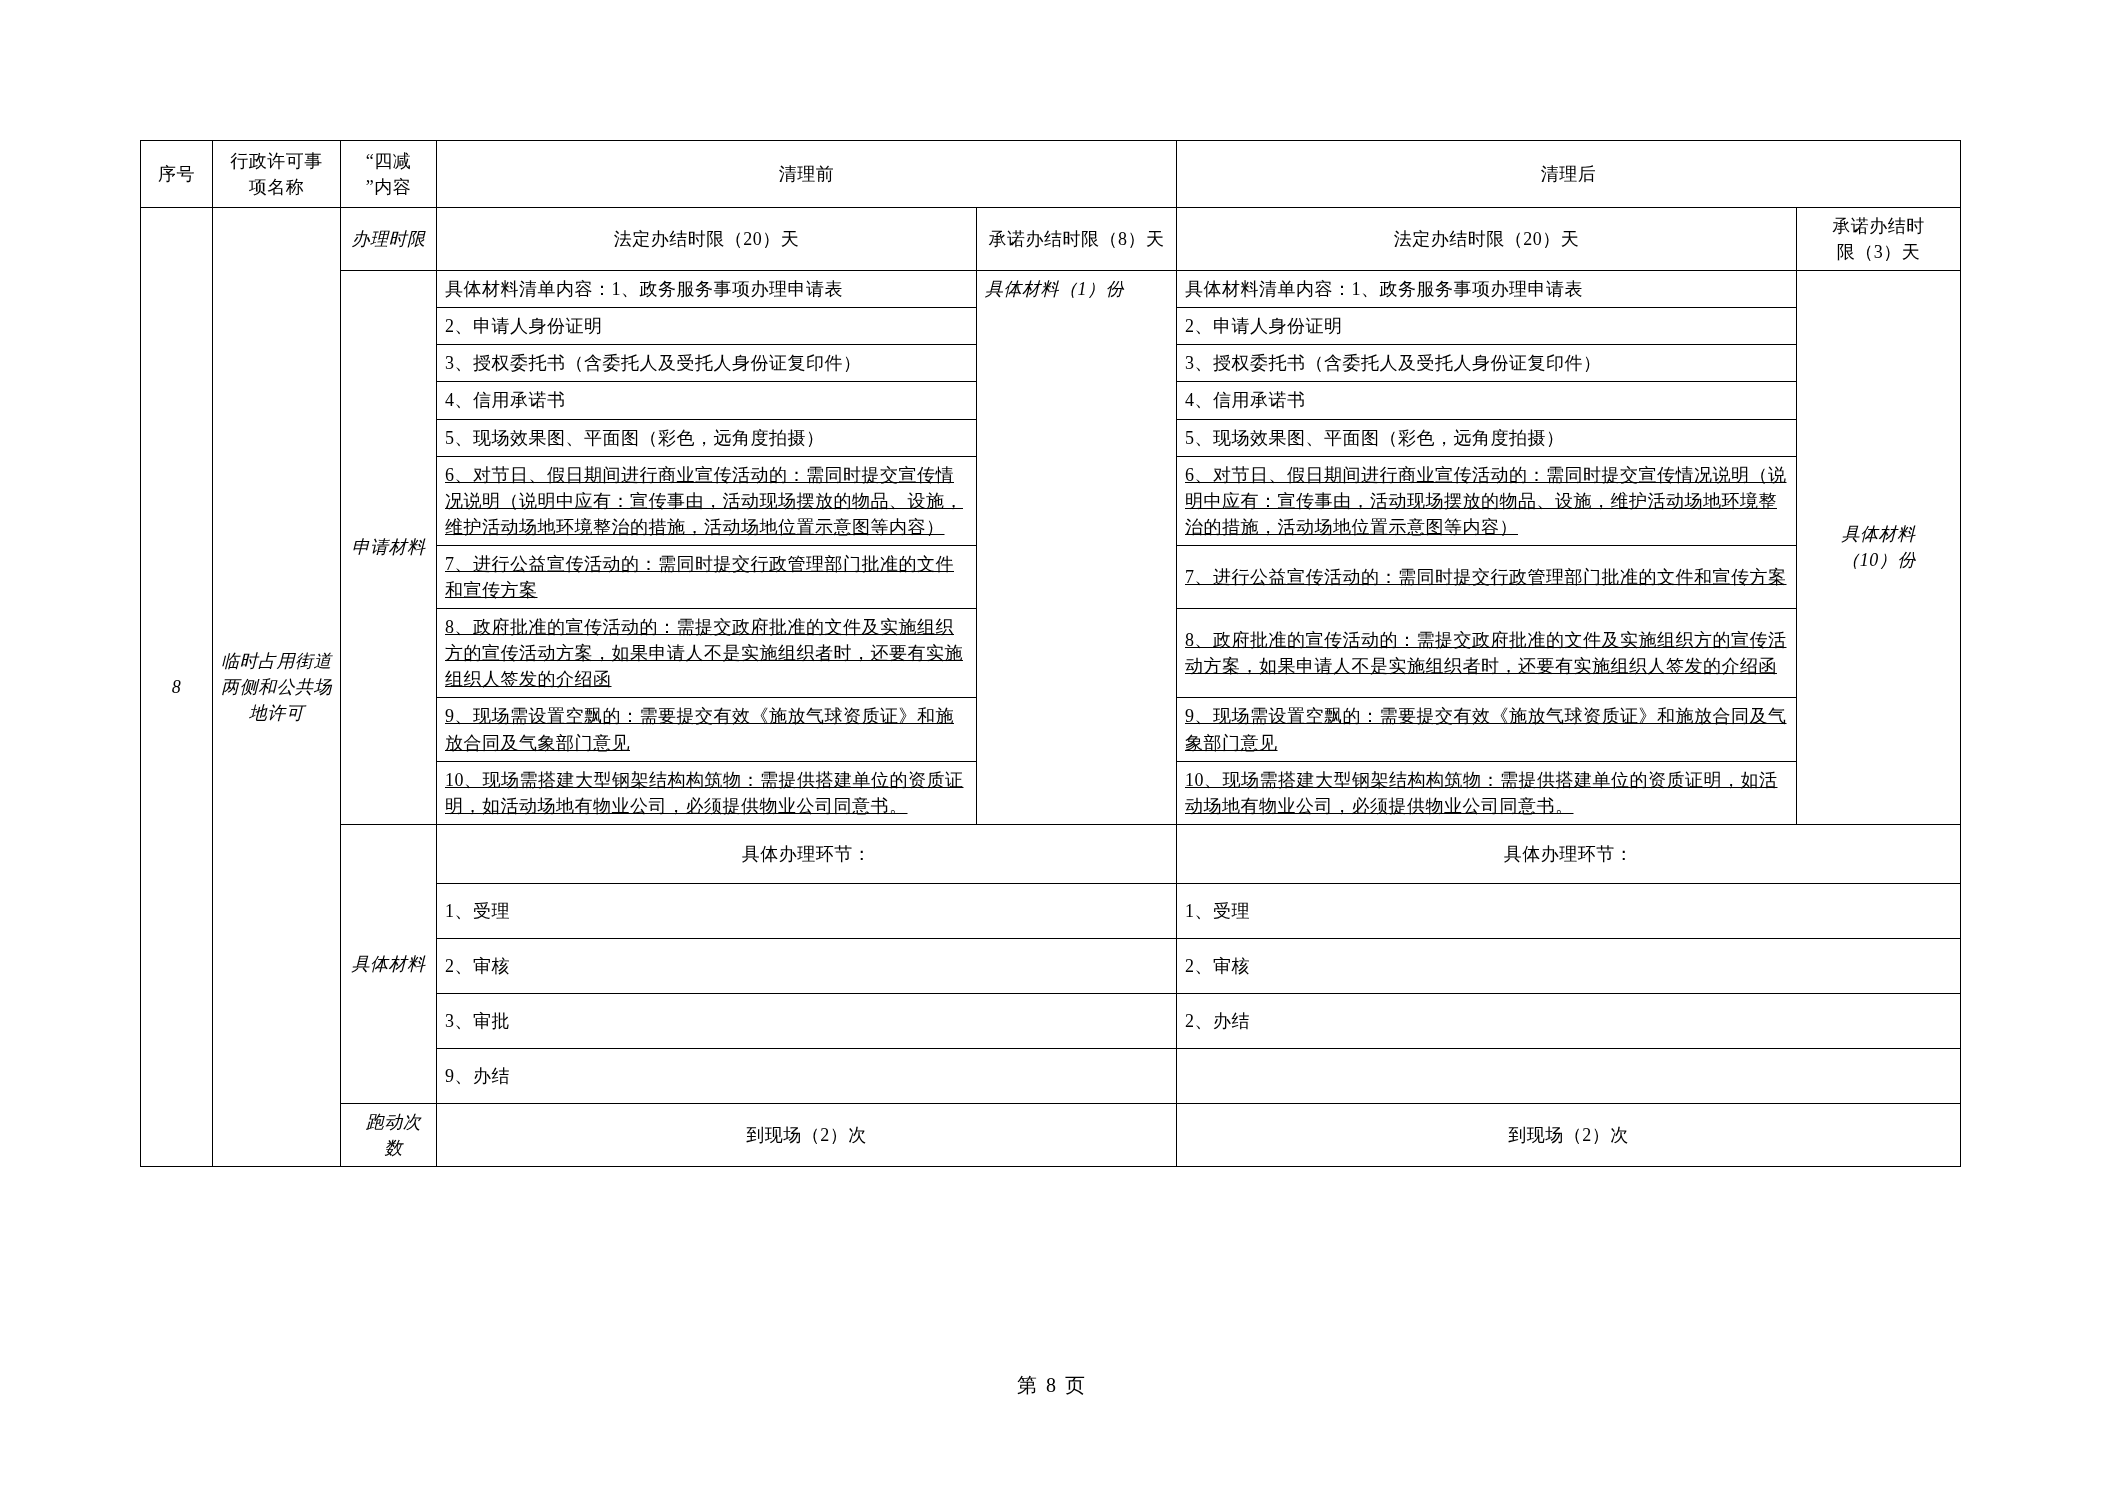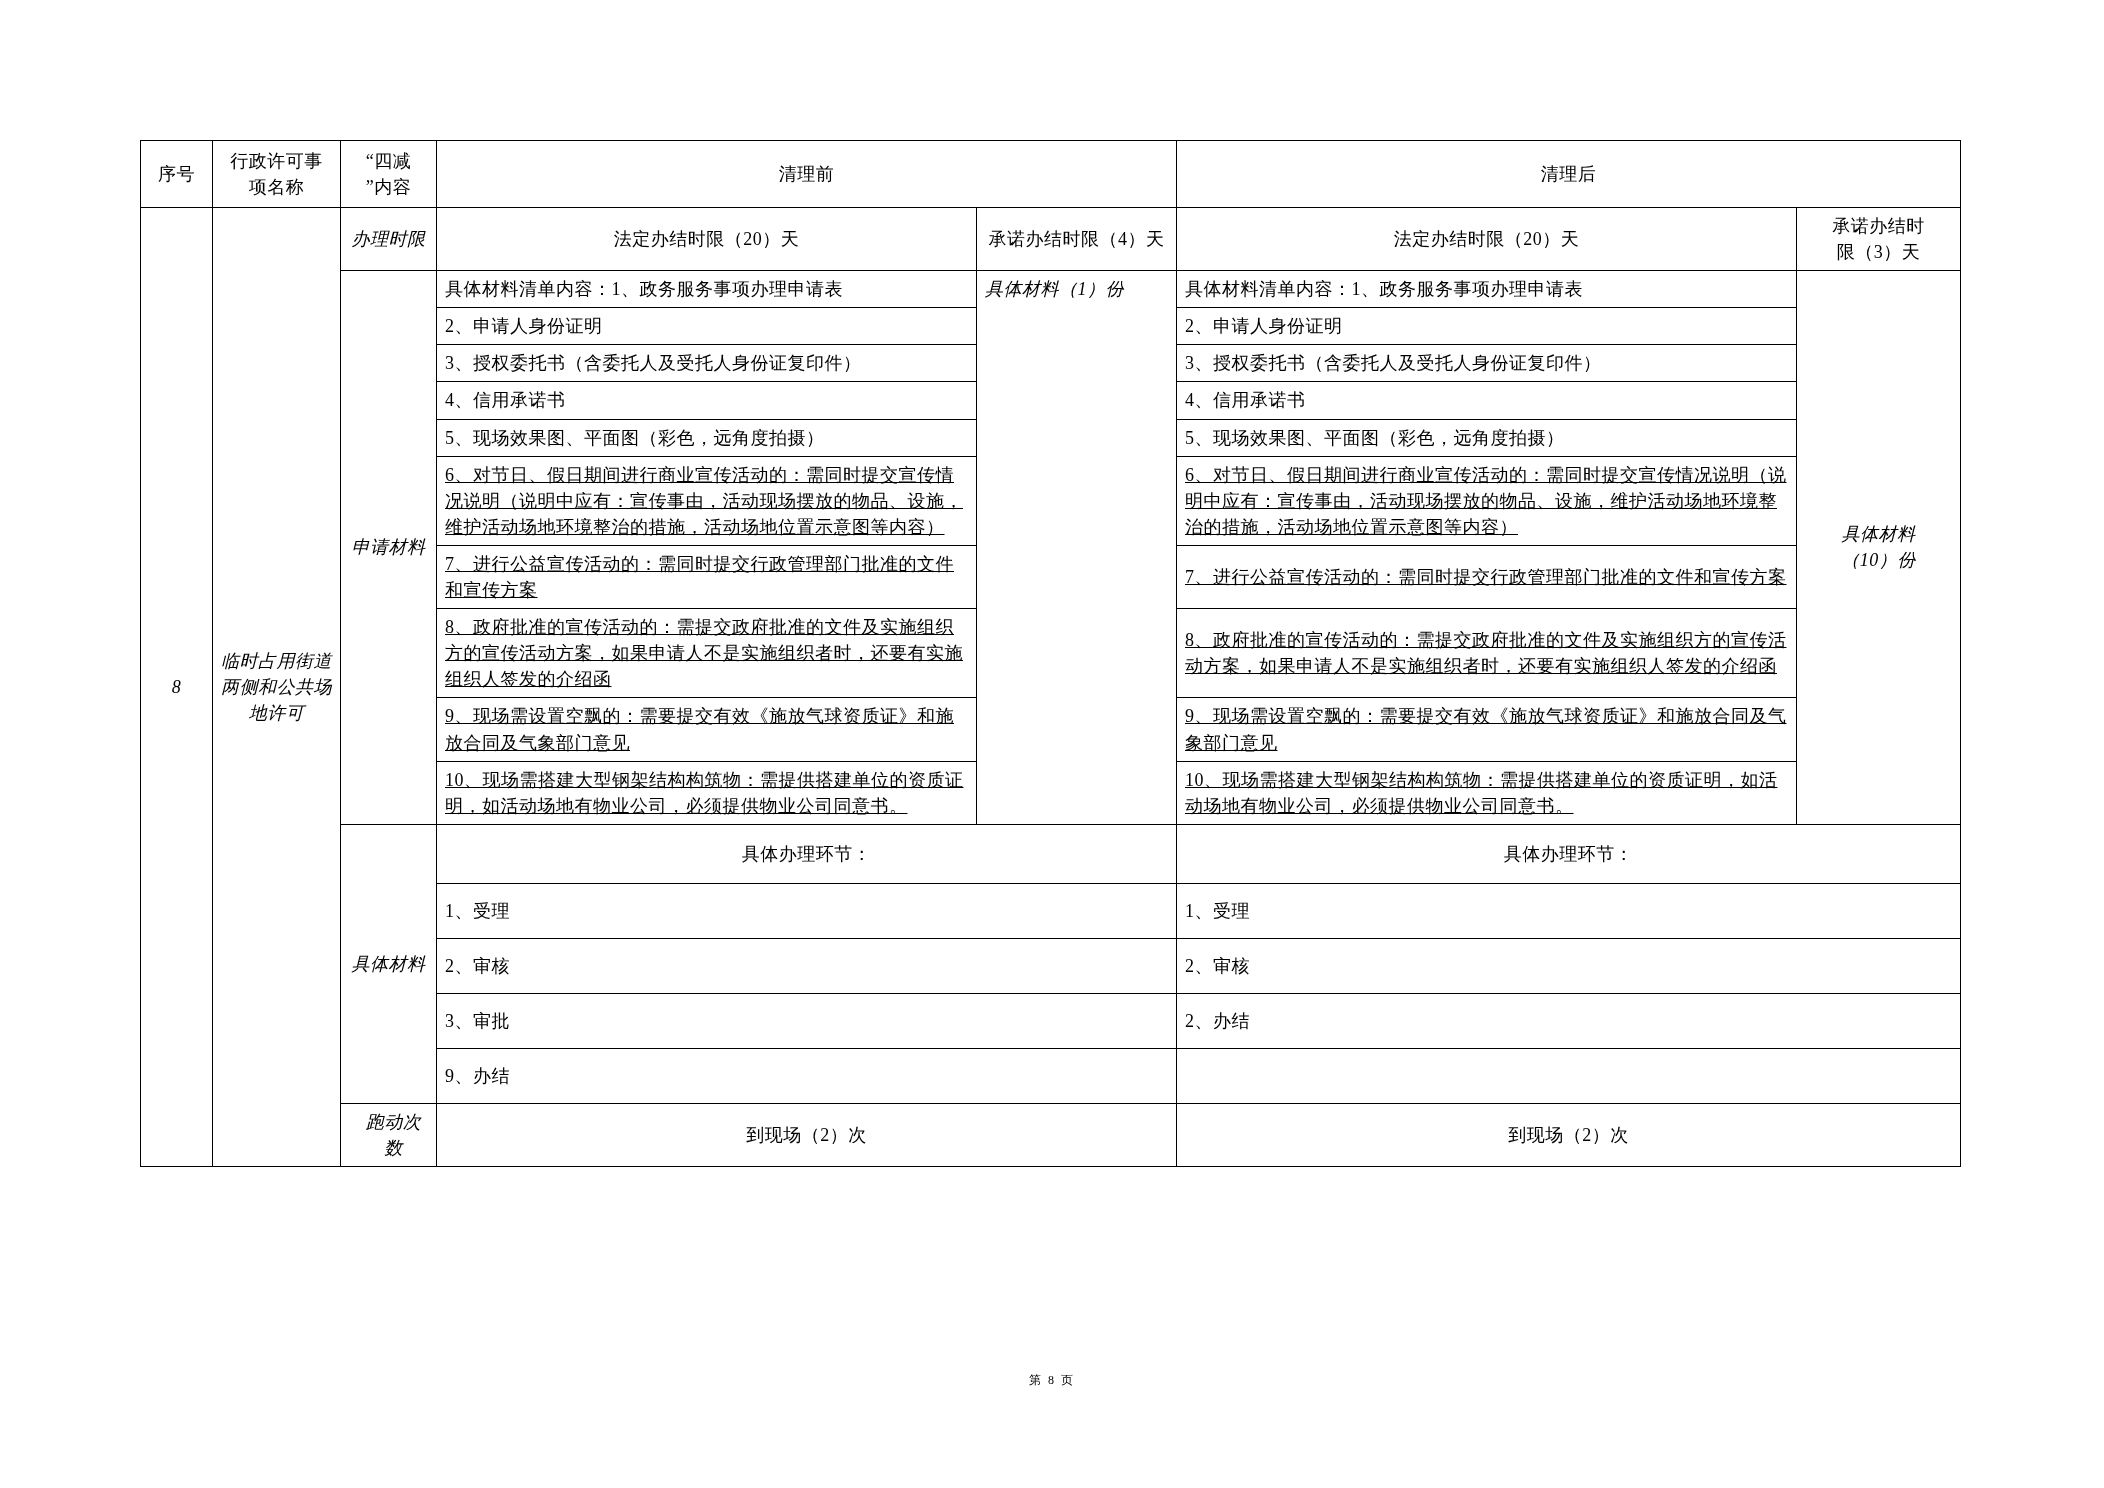--- a/index.html
+++ b/index.html
@@ -58,21 +58,21 @@
     font-size: 18px;
     line-height: 1.6;
   }
   .tall { line-height: 1.5; text-decoration: underline; }
   .footer {
     position: absolute;
     left: 0;
     top: 1372px;
     width: 2104px;
     text-align: center;
-    font-size: 12px;
+    font-size: 20px;
     letter-spacing: 2px;
   }
 </style>
 </head>
 <body>
 
 <div class="page">
   <div class="table-wrap">
     <table class="doc">
       <colgroup>
@@ -92,21 +92,21 @@
           <td class="hdr">“四减<br>”内容</td>
           <td class="hdr" colspan="2">清理前</td>
           <td class="hdr" colspan="2">清理后</td>
         </tr>
 
         <tr>
           <td class="ctr mid" rowspan="17">8</td>
           <td class="namecell mid" rowspan="17">临时占用街道两侧和公共场地许可</td>
           <td class="vertlabel mid" style="height:44px;">办理时限</td>
           <td class="ctr">法定办结时限（20）天</td>
-          <td class="ctr">承诺办结时限（4）天</td>
+          <td class="ctr">承诺办结时限（8）天</td>
           <td class="ctr">法定办结时限（20）天</td>
           <td class="ctr">承诺办结时<br>限（3）天</td>
         </tr>
 
         <tr>
           <td class="vertlabel mid" rowspan="10">申请材料</td>
           <td class="lft">具体材料清单内容：1、政务服务事项办理申请表</td>
           <td class="lft mid" rowspan="10" style="vertical-align:top;">具体材料（1）份</td>
           <td class="lft">具体材料清单内容：1、政务服务事项办理申请表</td>
           <td class="ctr mid" rowspan="10">具体材料<br>（10）份</td>

